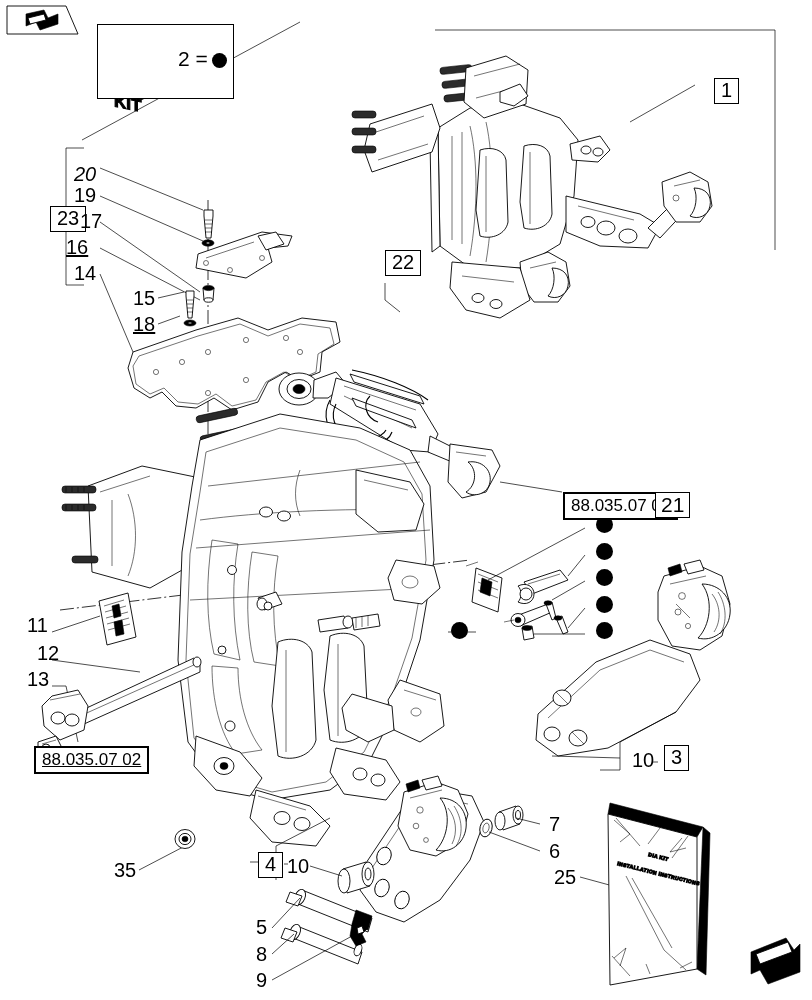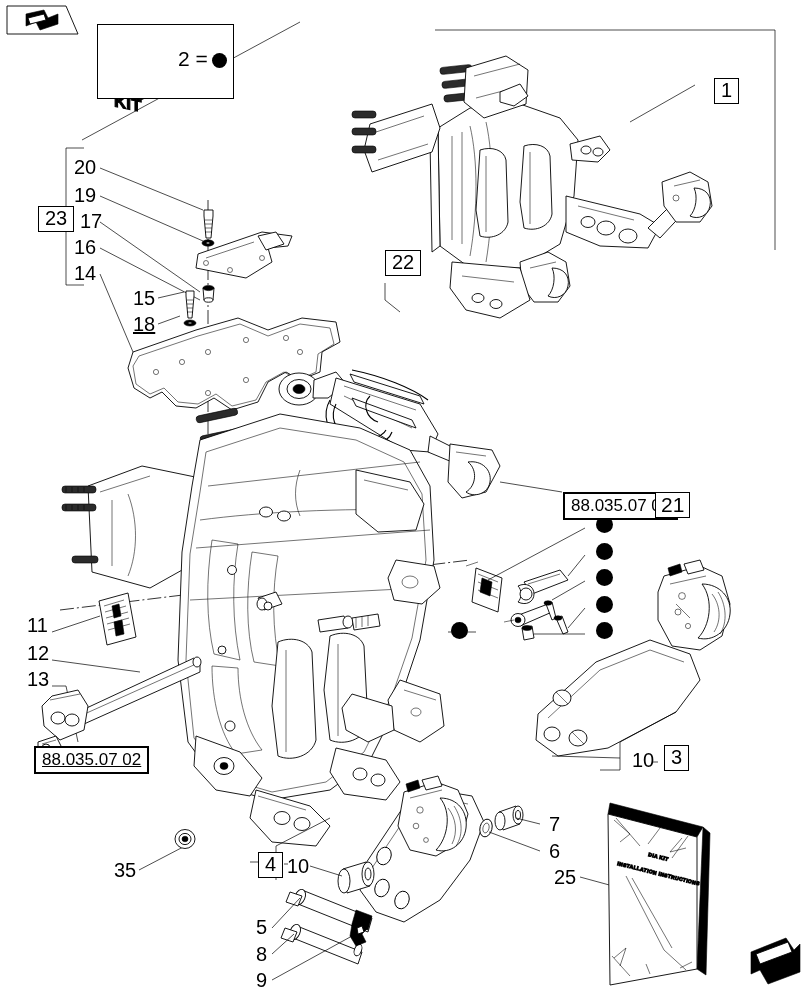--- a/index.html
+++ b/index.html
@@ -526,32 +526,32 @@
 
   </svg>
 
   <div id="kitbox"></div>
   <div id="kiteq">
     <span>2 =</span><span class="dotglyph"></span>
   </div>
 
   <div class="cbox" style="left:714px;top:78px;">1</div>
   <div class="cbox" style="left:385px;top:250px;">22</div>
-  <div class="cbox" style="left:38px;top:206px;padding-left:6px;">23</div>
-
-  <div class="cnum" style="left:74px;top:157px;">20</div>
+  <div class="cbox" style="left:50px;top:206px;padding-left:6px;">23</div>
+
+  <div class="cnum" style="left:74px;top:164px;font-style:italic;">20</div>
   <div class="cnum" style="left:74px;top:185px;">19</div>
   <div class="cnum" style="left:80px;top:211px;">17</div>
-  <div class="cnum" style="left:74px;top:237px;">16</div>
+  <div class="cnum" style="left:66px;top:237px;text-decoration:underline;">16</div>
   <div class="cnum" style="left:74px;top:263px;text-align:right;">14</div>
   <div class="cnum" style="left:133px;top:288px;">15</div>
   <div class="cnum" style="left:133px;top:314px;text-decoration:underline;">18</div>
 
   <div class="cnum" style="left:27px;top:615px;">11</div>
-  <div class="cnum" style="left:27px;top:643px;text-align:right;">12</div>
+  <div class="cnum" style="left:37px;top:643px;text-align:right;">12</div>
   <div class="cnum" style="left:27px;top:669px;">13</div>
   <div class="cnum" style="left:114px;top:860px;">35</div>
 
   <div class="cbox" style="left:258px;top:852px;">4</div>
   <div class="cnum" style="left:287px;top:856px;">10</div>
   <div class="cnum" style="left:256px;top:917px;">5</div>
   <div class="cnum" style="left:256px;top:944px;">8</div>
   <div class="cnum" style="left:256px;top:970px;">9</div>
 
   <div class="cnum" style="left:632px;top:750px;">10</div>

